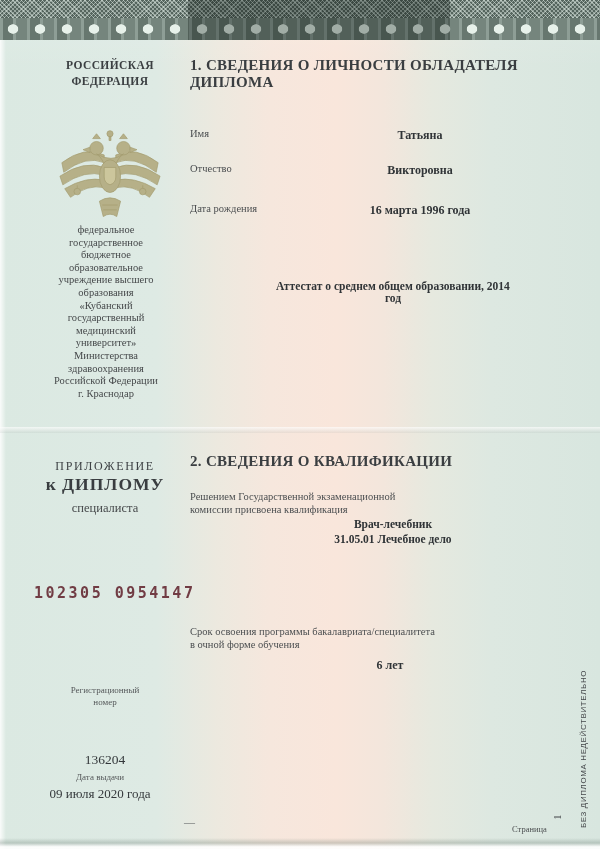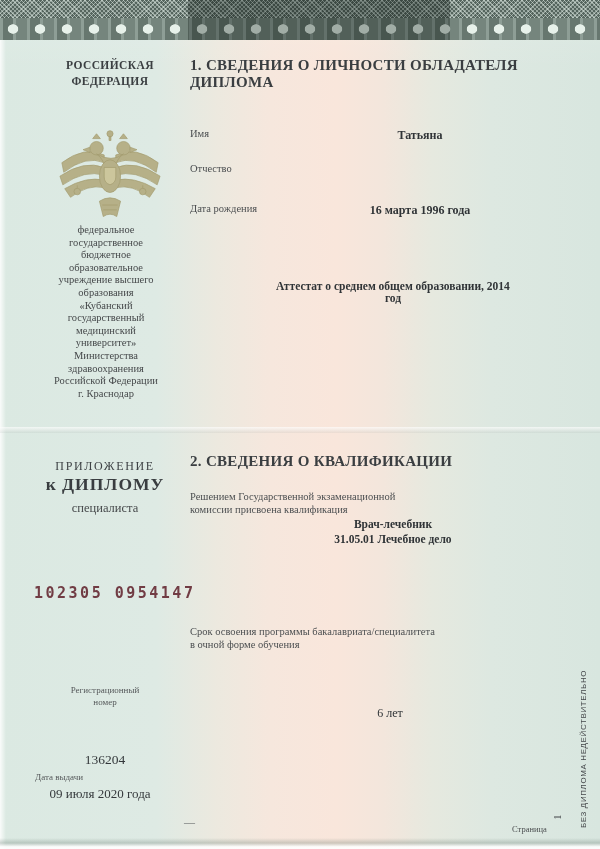--- a/index.html
+++ b/index.html
@@ -55,21 +55,21 @@
     font-size:17.5px;letter-spacing:1px;color:#393d40;font-weight:bold;}
   .dt3{position:absolute;left:30px;top:501px;width:150px;text-align:center;
     font-size:12.5px;color:#46494b;}
   .serial{position:absolute;left:22px;top:584px;
     font-family:"DejaVu Sans Mono", monospace;font-size:15px;font-weight:bold;
     letter-spacing:2.5px;color:#713c44;margin-left:12px;}
   .reg-label{position:absolute;left:40px;top:685px;width:130px;text-align:center;
     font-size:9px;line-height:1.3;white-space:pre-line;color:#55585a;}
   .reg-number{position:absolute;left:40px;top:707px;width:130px;text-align:center;
     font-size:13.5px;color:#34383b;margin-top:45px;}
-  .issue-label{position:absolute;left:35px;top:772px;width:130px;text-align:left;
+  .issue-label{position:absolute;left:35px;top:772px;width:130px;text-align:center;
     font-size:9px;color:#55585a;}
   .issue-date{position:absolute;left:18px;top:786px;width:164px;text-align:center;
     font-size:13px;color:#34383b;}
 
   
   .s-title{position:absolute;font-weight:bold;font-size:15px;letter-spacing:.3px;color:#3a3e41;}
   .s1-title{left:190px;top:57px;}
   .s2-title{left:190px;top:453px;}
   .frow{position:absolute;left:190px;width:370px;display:flex;}
   .frow .lbl{width:130px;font-size:10.5px;color:#4c4f51;}
@@ -78,21 +78,21 @@
   .blk-label{position:absolute;left:190px;font-size:10.5px;line-height:13px;
     white-space:pre-line;color:#4c4f51;}
   .prev-label{top:246px;}
   .prev-value{position:absolute;left:268px;top:280px;width:250px;text-align:center;
     font-weight:bold;font-size:11.5px;color:#303437;}
   .decision-label{top:490px;}
   .qual{position:absolute;left:298px;top:517px;width:190px;text-align:center;
     font-weight:bold;font-size:11.5px;line-height:15px;white-space:pre-line;color:#303437;}
   .duration-label{top:625px;}
   .duration-value{position:absolute;left:330px;top:658px;width:120px;text-align:center;
-    font-weight:normal;font-size:12px;color:#303437;margin-top:48px;}
+    font-weight:bold;font-size:12px;color:#303437;}
 
   
   .footer-dash{position:absolute;left:184px;top:816px;font-size:11px;color:#5a5d5f;}
   .page-label{position:absolute;left:512px;top:824px;font-size:8.5px;color:#4c4f51;}
   .page-number{position:absolute;left:556px;top:812px;font-size:9.5px;color:#44474a;
     transform:rotate(-90deg);}
   .vertical-note{position:absolute;left:579px;top:642px;height:186px;
     writing-mode:vertical-rl;transform:rotate(180deg);
     font-size:8px;letter-spacing:.6px;color:#44474a;
     font-family:"Liberation Sans", sans-serif;}
@@ -175,20 +175,21 @@
   <div class="issue-date">09 июля 2020 года</div>
 
   <div class="s-title s1-title">1. СВЕДЕНИЯ О ЛИЧНОСТИ ОБЛАДАТЕЛЯ ДИПЛОМА</div>
 
   <div class="frow r1">
     <span class="lbl">Имя</span>
     <span class="val">Татьяна</span>
   </div>
   <div class="frow r2">
     <span class="lbl">Отчество</span>
+    <span class="val">Викторовна</span>
   </div>
   <div class="frow r3">
     <span class="lbl">Дата рождения</span>
     <span class="val">16 марта 1996 года</span>
   </div>
 
   <div class="prev-value">Аттестат о среднем общем образовании, 2014 год</div>
 
   <div class="s-title s2-title">2. СВЕДЕНИЯ О КВАЛИФИКАЦИИ</div>
   <div class="blk-label decision-label">Решением Государственной экзаменационной

